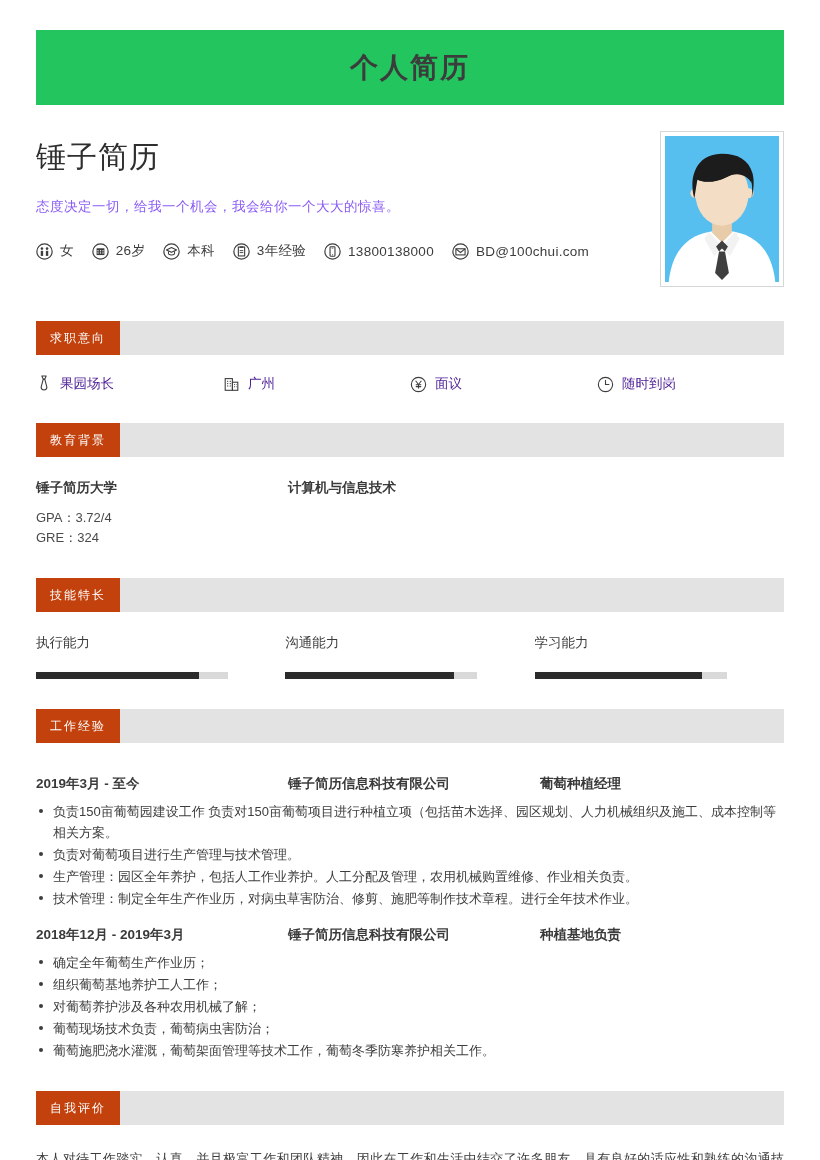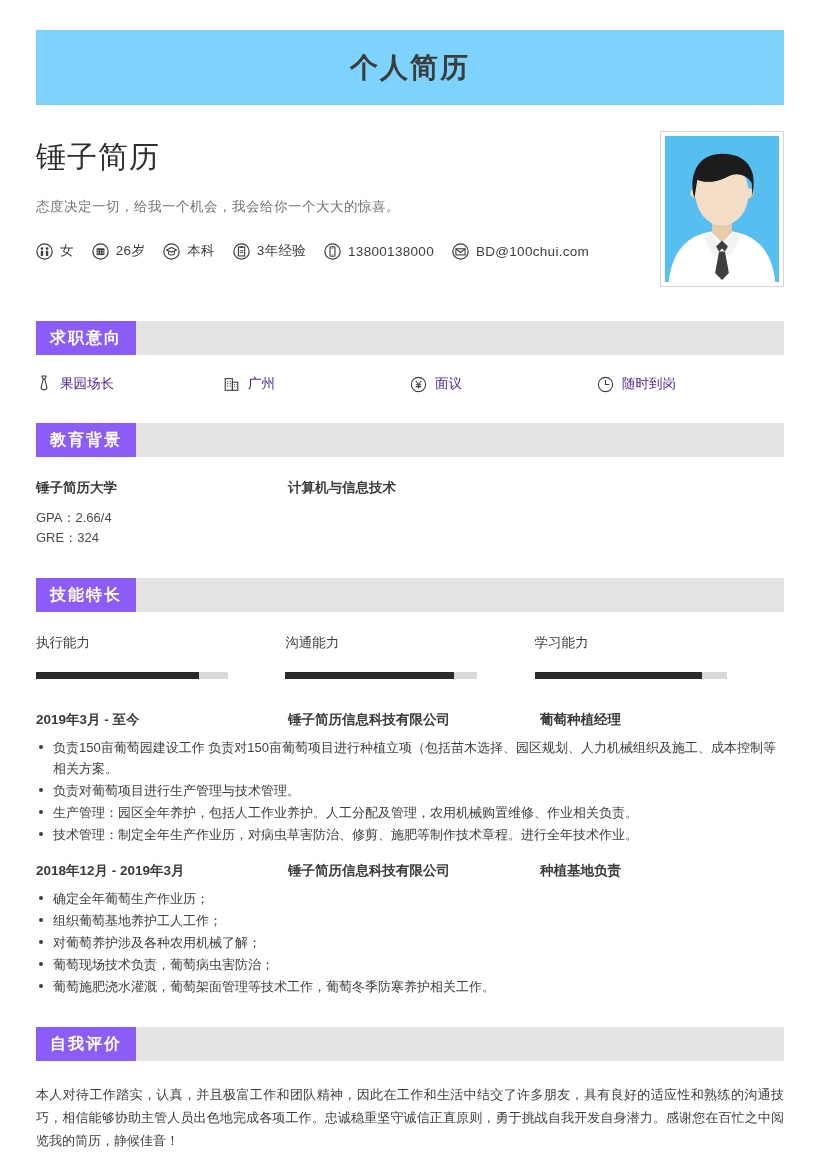--- a/index.html
+++ b/index.html
@@ -20,21 +20,21 @@
     box-sizing: border-box;
     padding: 0 36px;
     position: relative;
     background: #fff;
   }
 
   
   .title-band {
     margin-top: 30px;
     height: 75px;
-    background: #7dd3fc;
+    background: #22c55e;
     display: flex;
     align-items: center;
     justify-content: center;
   }
   .title-band h1 {
     margin: 0;
     font-size: 28px;
     font-weight: bold;
     letter-spacing: 2px;
     color: #3c3c3c;
@@ -51,21 +51,21 @@
   .profile-left { padding-top: 6px; flex: 1; }
   .person-name {
     font-size: 30px;
     font-weight: normal;
     color: #2f2f2f;
     margin: 0 0 20px 0;
     letter-spacing: 1px;
   }
   .tagline {
     font-size: 13.5px;
-    color: #737373;
+    color: #8b5cf6;
     margin: 0 0 26px 0;
     letter-spacing: .5px;
   }
   .info-row {
     display: flex;
     align-items: center;
     flex-wrap: nowrap;
     font-size: 13.5px;
     color: #3d3d3d;
   }
@@ -98,24 +98,24 @@
 
   
   .section-head {
     background: #e3e3e3;
     height: 34px;
     display: flex;
     align-items: stretch;
     margin-top: 30px;
   }
   .section-head .tag {
-    background: #8b5cf6;
+    background: #c2410c;
     color: #ffffff;
-    font-size: 16px;
-    font-weight: bold;
+    font-size: 12px;
+    font-weight: normal;
     letter-spacing: 2px;
     display: flex;
     align-items: center;
     padding: 0 14px;
   }
 
   
   .intent-row {
     display: flex;
     margin-top: 20px;
@@ -386,21 +386,21 @@
 
   <div class="section-head">
     <div class="tag">教育背景</div>
   </div>
   <div class="edu-block">
     <div class="edu-row">
       <div class="edu-c2">锤子简历大学</div>
       <div class="edu-c3">计算机与信息技术</div>
     </div>
     <div class="edu-sub">
-      <div>GPA：2.66/4</div>
+      <div>GPA：3.72/4</div>
       <div>GRE：324</div>
     </div>
   </div>
 
   <div class="section-head">
     <div class="tag">技能特长</div>
   </div>
   <div class="skill-row">
     <div class="skill-item">
       <div class="skill-label">执行能力</div>
@@ -415,20 +415,23 @@
       </div>
     </div>
     <div class="skill-item">
       <div class="skill-label">学习能力</div>
       <div class="bar-track">
         <div class="bar-fill" style="width: 87%;"></div>
       </div>
     </div>
   </div>
 
+  <div class="section-head">
+    <div class="tag">工作经验</div>
+  </div>
 
   <div class="job">
     <div class="job-head">
       <div class="job-c1">2019年3月 - 至今</div>
       <div class="job-c2">锤子简历信息科技有限公司</div>
       <div class="job-c3">葡萄种植经理</div>
     </div>
     <ul class="bullets">
       <li>负责150亩葡萄园建设工作 负责对150亩葡萄项目进行种植立项（包括苗木选择、园区规划、人力机械组织及施工、成本控制等相关方案。</li>
       <li>负责对葡萄项目进行生产管理与技术管理。</li>

